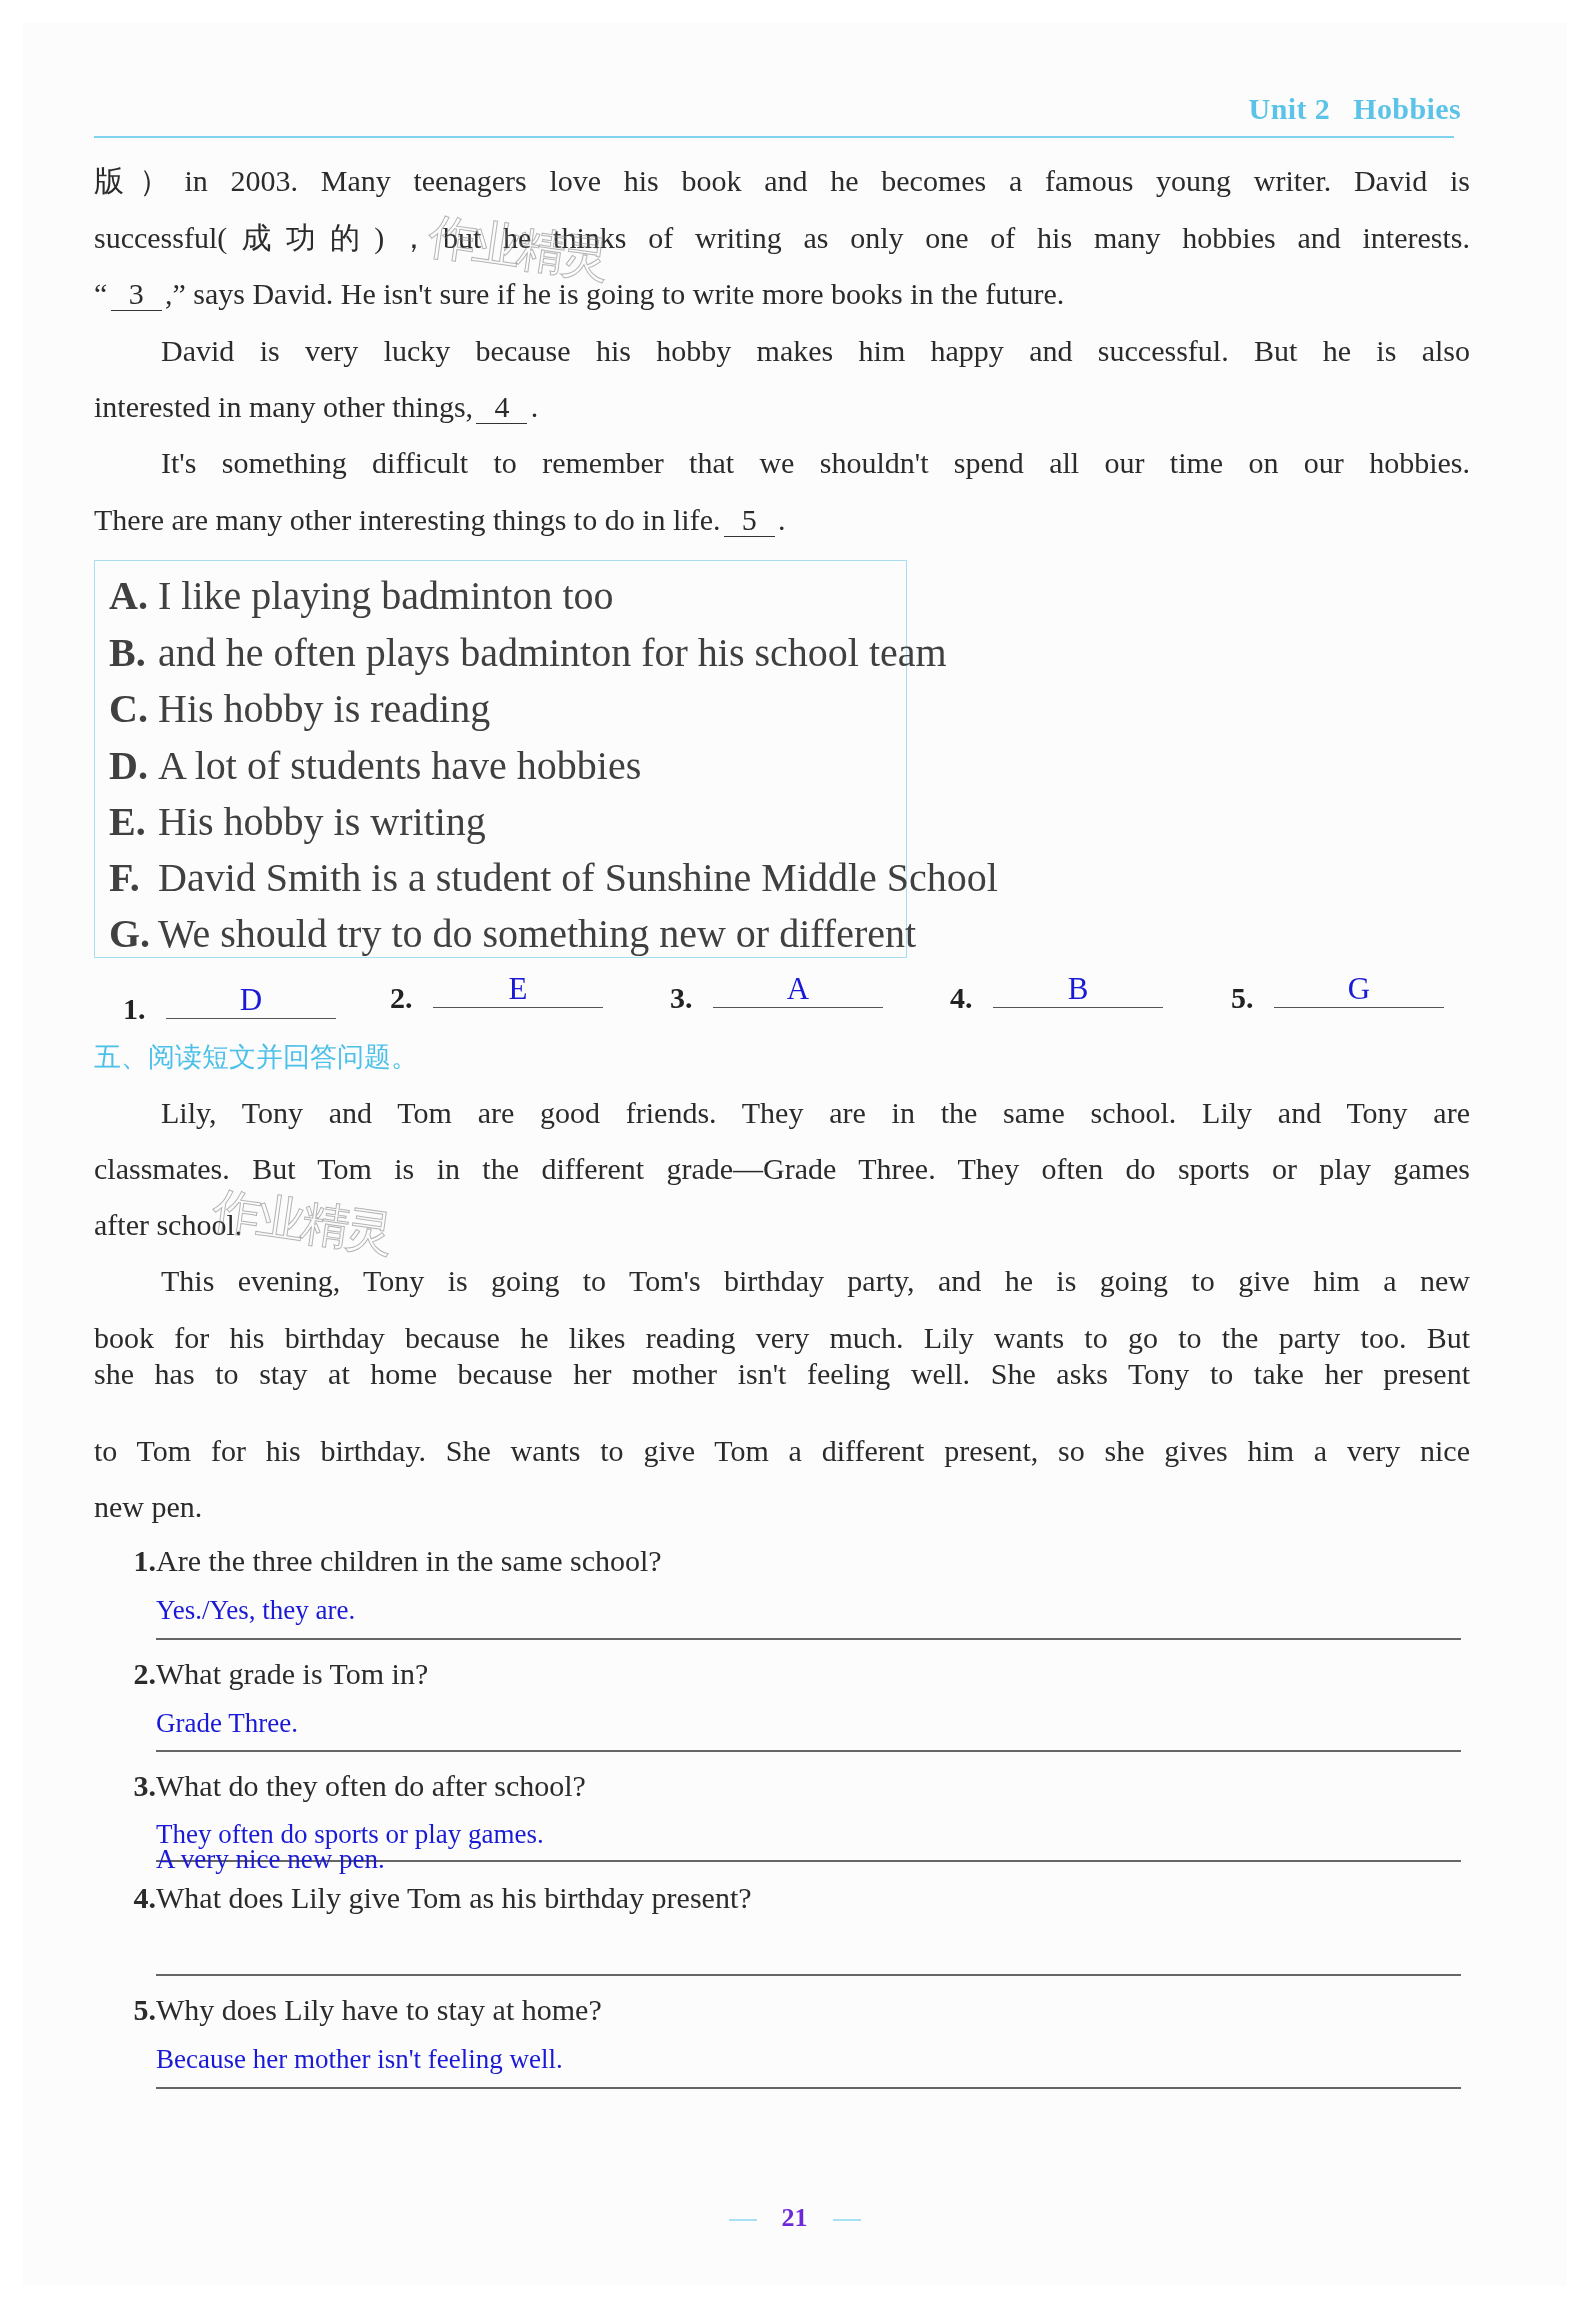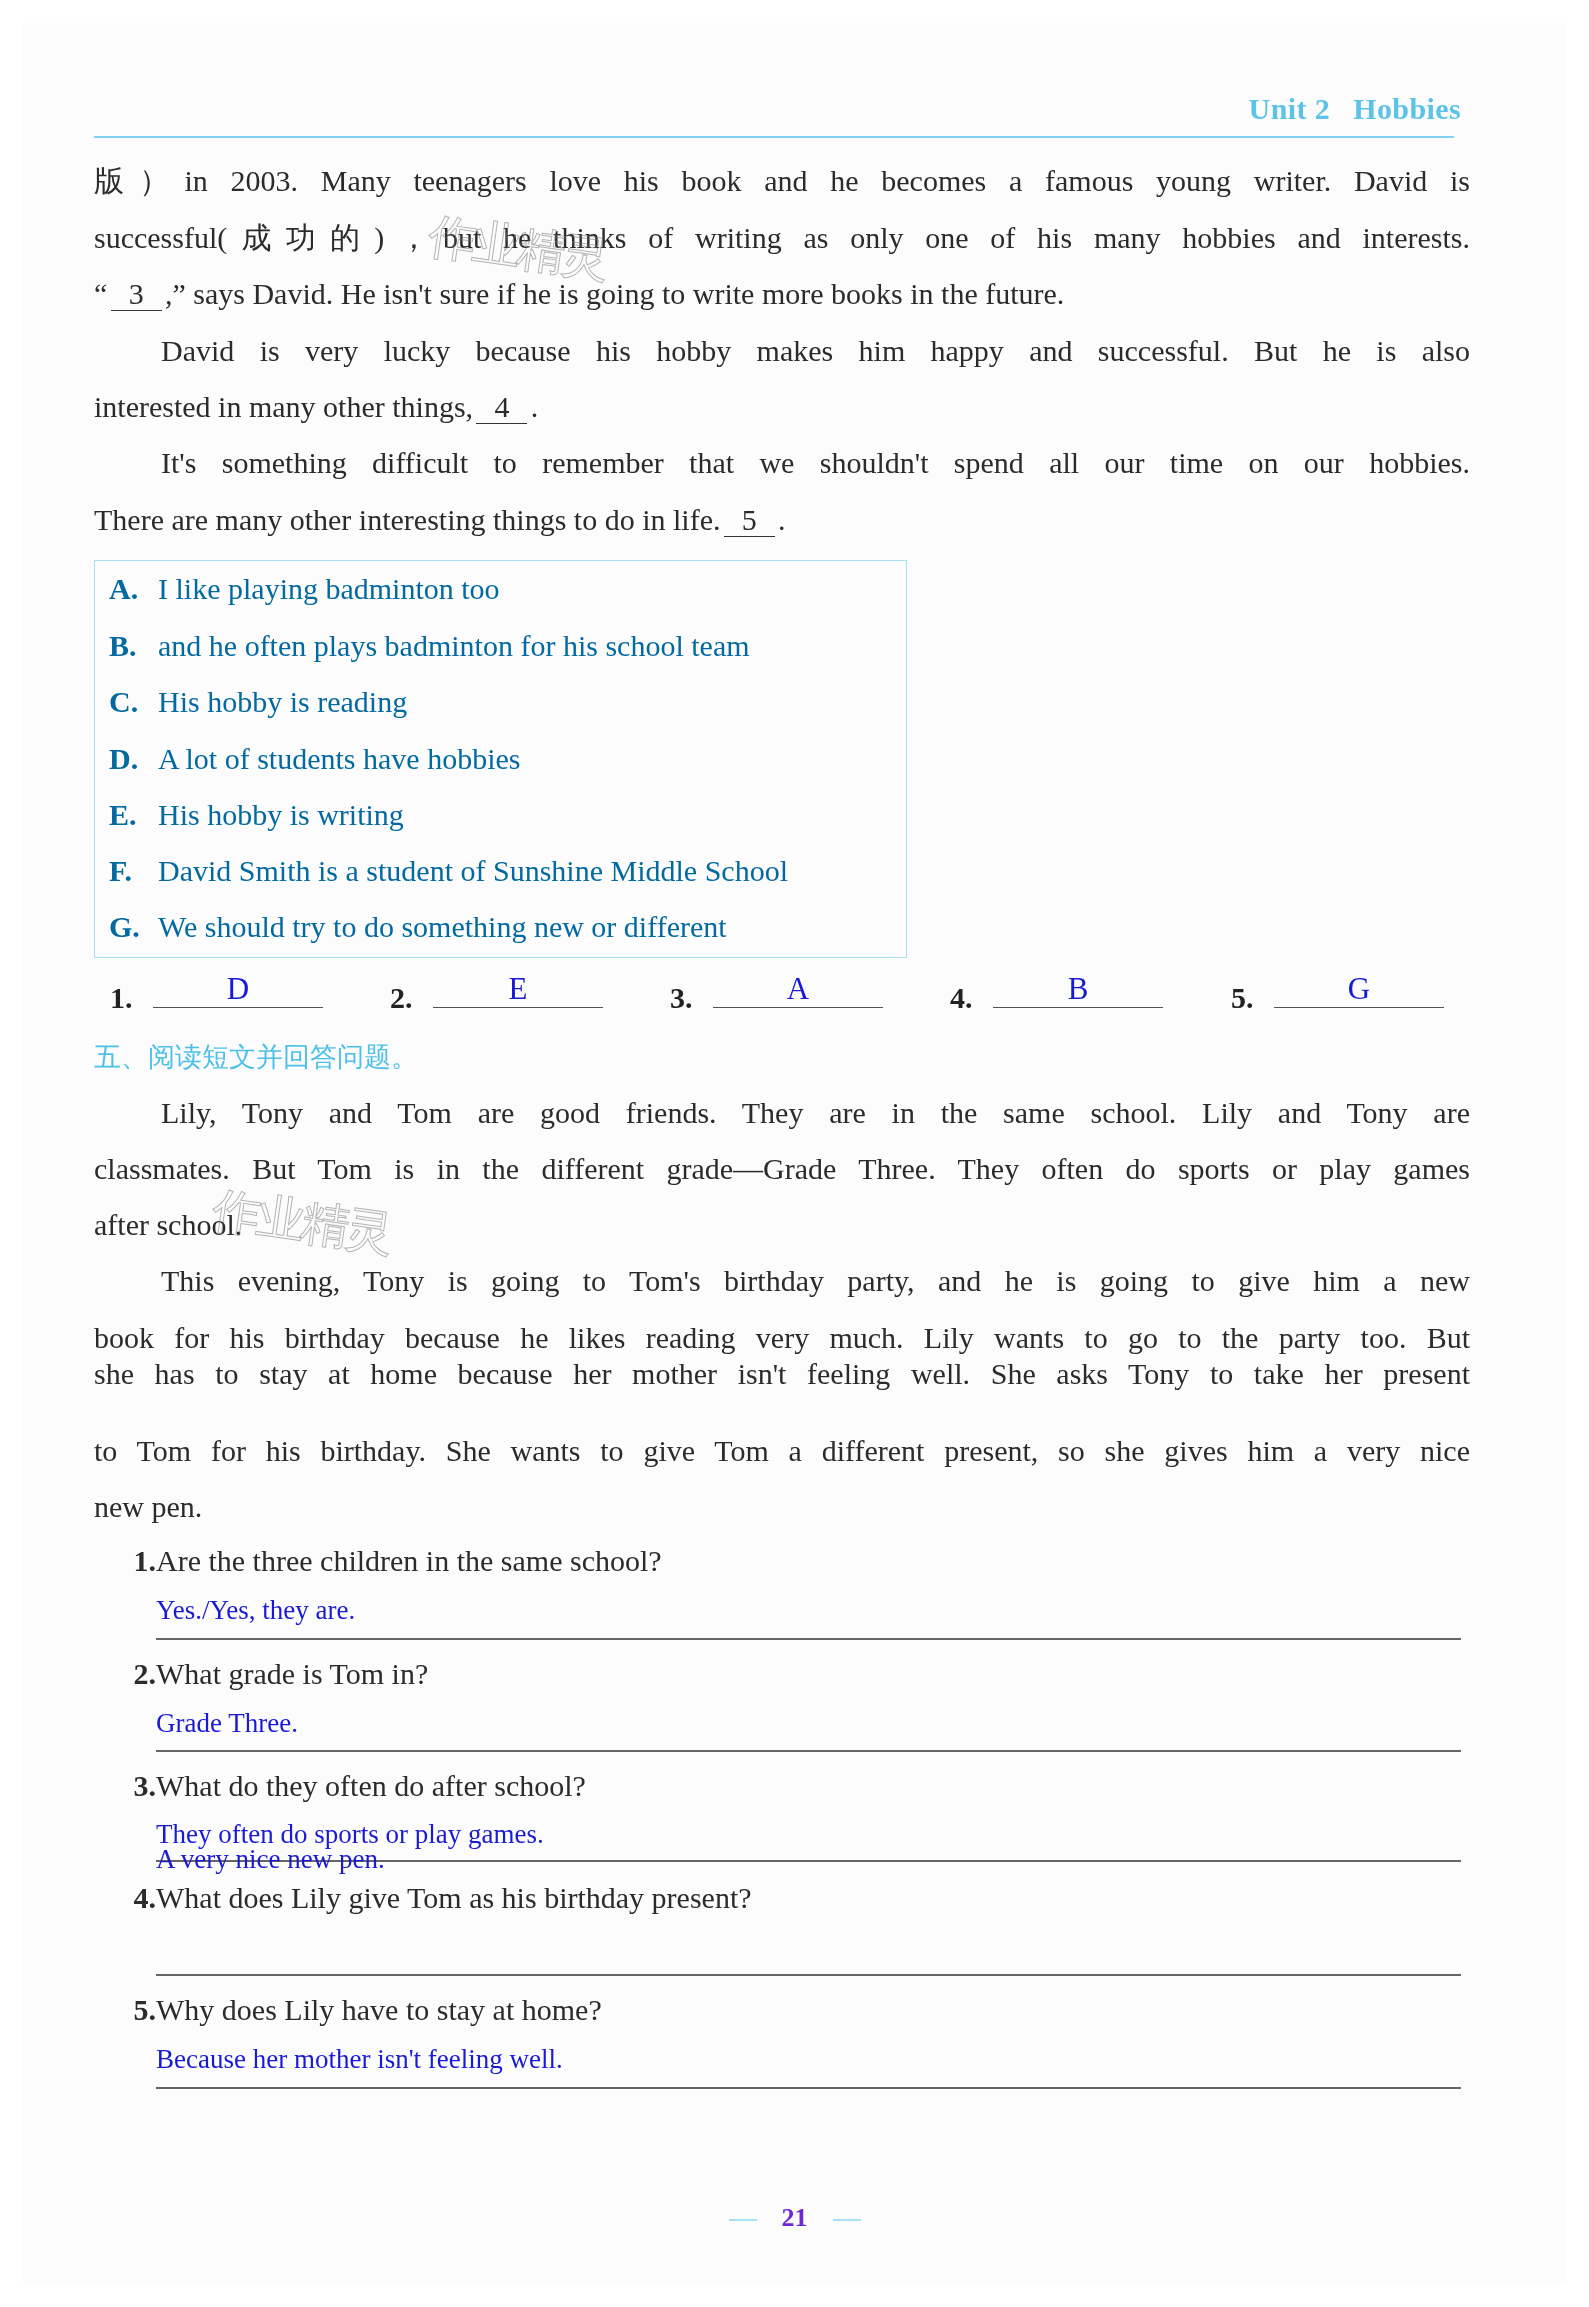--- a/index.html
+++ b/index.html
@@ -11,21 +11,21 @@
                   font-size: 30px; color: #5cc3e8; letter-spacing: 0.4px; }
   .header-title .gap { display: inline-block; width: 23px; }
   .header-rule { left: 94px; top: 136px; width: 1360px; height: 1.6px; background: #7fd3ef; }
   .line { left: 94px; width: 1376px; font-family: "Liberation Serif", serif; font-size: 30px;
           line-height: 36px; text-align: justify; text-align-last: justify; color: #2b2b2b; }
   .line.last { text-align-last: left; }
   .indent { left: 161px; width: 1309px; }
   .blank { display: inline-block; border-bottom: 1.2px solid #333; text-align: center; padding: 0 18px;
            line-height: 33px; margin: 0 3.3px; }
   .opt-box { left: 94px; top: 560px; width: 813px; height: 398px; border: 1.6px solid #a9def0; box-sizing: border-box; }
-  .opt { left: 109px; font-family: "Liberation Serif", serif; font-size: 30px; color: #0369a1; }
+  .opt { left: 109px; font-family: "Liberation Serif", serif; font-size: 40px; color: #404040; }
   .opt .letter { font-weight: bold; display: inline-block; width: 49px; }
   .ans-item { top: 978px; font-family: "Liberation Serif", serif; font-size: 30px; color: #222; }
   .ans-item .num { font-weight: bold; display: inline-block; width: 43px; vertical-align: bottom; }
   .ans-item .fill { display: inline-block; width: 170px; border-bottom: 1.6px solid #555; text-align: center;
                     color: #1a1ad6; font-size: 31px; line-height: 36px; position: relative; top: -6.6px; }
   .section-heading { left: 94px; top: 1039px; font-family: "DejaVu Sans", sans-serif; font-size: 27px; color: #4cc0e8; }
   .q { left: 110px; font-family: "Liberation Serif", serif; font-size: 30px; color: #2b2b2b; text-align: right; }
   .q .num { font-weight: bold; display: inline-block; width: 46px; }
   .qa { left: 156px; font-family: "Liberation Serif", serif; font-size: 27px; color: #1a1ad6; }
   .qline { left: 156px; width: 1305px; height: 1.6px; background: #666; }
@@ -63,21 +63,21 @@
 
 <div class="abs opt-box"></div>
 <div class="abs opt" style="top:572px;"><span class="letter">A.</span><span>I like playing badminton too</span></div>
 <div class="abs opt" style="top:629px;"><span class="letter">B.</span><span>and he often plays badminton for his school team</span></div>
 <div class="abs opt" style="top:685px;"><span class="letter">C.</span><span>His hobby is reading</span></div>
 <div class="abs opt" style="top:742px;"><span class="letter">D.</span><span>A lot of students have hobbies</span></div>
 <div class="abs opt" style="top:798px;"><span class="letter">E.</span><span>His hobby is writing</span></div>
 <div class="abs opt" style="top:854px;"><span class="letter">F.</span><span>David Smith is a student of Sunshine Middle School</span></div>
 <div class="abs opt" style="top:910px;"><span class="letter">G.</span><span>We should try to do something new or different</span></div>
 
-<div class="abs ans-item" style="left:110px;"><span class="num">1.</span><span class="fill">D</span></div>
+<div class="abs ans-item" style="left:123px;margin-top:11px;"><span class="num">1.</span><span class="fill">D</span></div>
 <div class="abs ans-item" style="left:390px;"><span class="num">2.</span><span class="fill">E</span></div>
 <div class="abs ans-item" style="left:670px;"><span class="num">3.</span><span class="fill">A</span></div>
 <div class="abs ans-item" style="left:950px;"><span class="num">4.</span><span class="fill">B</span></div>
 <div class="abs ans-item" style="left:1231px;"><span class="num">5.</span><span class="fill">G</span></div>
 
 <div class="abs section-heading">五、阅读短文并回答问题。</div>
 
 <div class="abs line indent" style="top:1095px;">Lily, Tony and Tom are good friends. They are in the same school. Lily and Tony are</div>
 <div class="abs line" style="top:1151px;">classmates. But Tom is in the different grade—Grade Three. They often do sports or play games</div>
 <div class="abs line last" style="top:1207px;">after school.</div>

